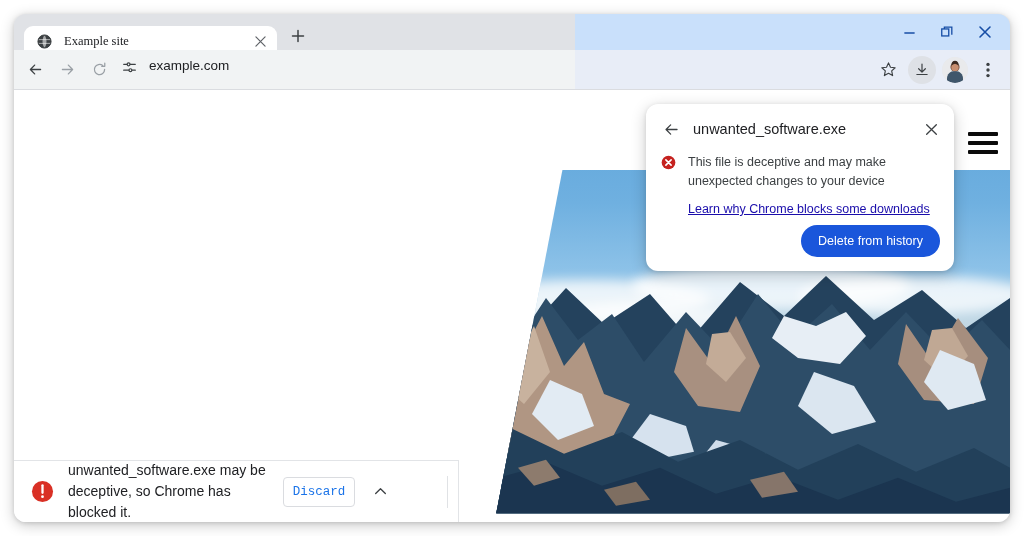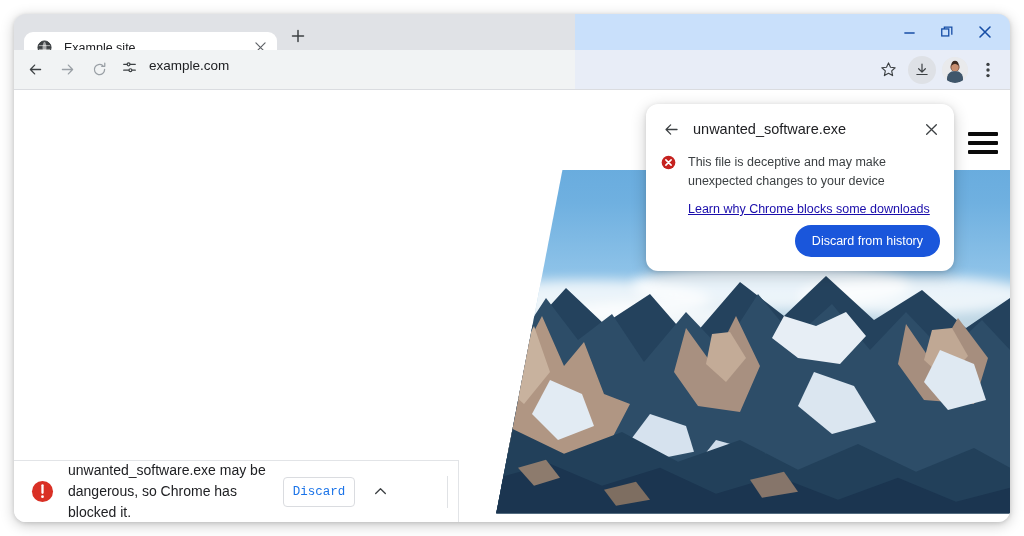--- a/index.html
+++ b/index.html
@@ -27,26 +27,27 @@
     width: 100%; height: 36px;
     background: #e0e2e6;
   }
   
   #tabstrip-accent {
     position: absolute; left: 561px; top: 0;
     width: 435px; height: 36px;
     background: #c9e0fb;
   }
   #tab-1 {
-    position: absolute; left: 10px; top: 18px;
+    position: absolute; left: 10px; top: 12px;
     width: 253px; height: 31px;
     background: #ffffff;
     border-radius: 9px 9px 0 0;
     display: flex; align-items: center;
     padding: 0 8px 0 12px;
+    font-family: Liberation Serif, serif;
   }
   #tab-1 .favicon {
     width: 16px; height: 16px; flex: 0 0 16px;
     display: flex; align-items: center; justify-content: center;
   }
   #tab-1 .tab-title {
     flex: 1 1 auto;
     margin-left: 12px;
     font-size: 12.5px;
     color: #202124;
@@ -442,21 +443,21 @@
     </div>
 
     <div id="download-shelf">
       <span id="shelf-alert-icon">
         <svg width="23" height="23" viewBox="0 0 24 24">
           <circle cx="12" cy="12" r="11" fill="#d93025"></circle>
           <path d="M12 5.6 V13.4" stroke="#fff" stroke-width="2.4" stroke-linecap="round"></path>
           <circle cx="12" cy="17.4" r="1.45" fill="#fff"></circle>
         </svg>
       </span>
-      <span id="shelf-text">unwanted_software.exe may be dangerous, so Chrome has blocked it.</span>
+      <span id="shelf-text">unwanted_software.exe may be deceptive, so Chrome has blocked it.</span>
       <button id="discard-button">Discard</button>
       <span id="shelf-expand">
         <svg width="13" height="13" viewBox="0 0 14 14">
           <path d="M1.8 9.2 L7 4 L12.2 9.2" fill="none" stroke="#3c4043" stroke-width="1.4" stroke-linecap="round" stroke-linejoin="round"></path>
         </svg>
       </span>
       <span id="shelf-divider"></span>
     </div>
   </div>
 
@@ -481,16 +482,16 @@
         </svg>
       </span>
       <span id="bubble-title">unwanted_software.exe</span>
       <span id="bubble-close">
         <svg width="13" height="13" viewBox="0 0 14 14">
           <path d="M1.8 1.8 L12.2 12.2 M12.2 1.8 L1.8 12.2" stroke="#3c4043" stroke-width="1.4" stroke-linecap="round"></path>
         </svg>
       </span>
     </div>
 
-    <button id="delete-history-button">Discard from history</button>
+    <button id="delete-history-button">Delete from history</button>
   </div>
 
 </div>
 
 </body></html>

